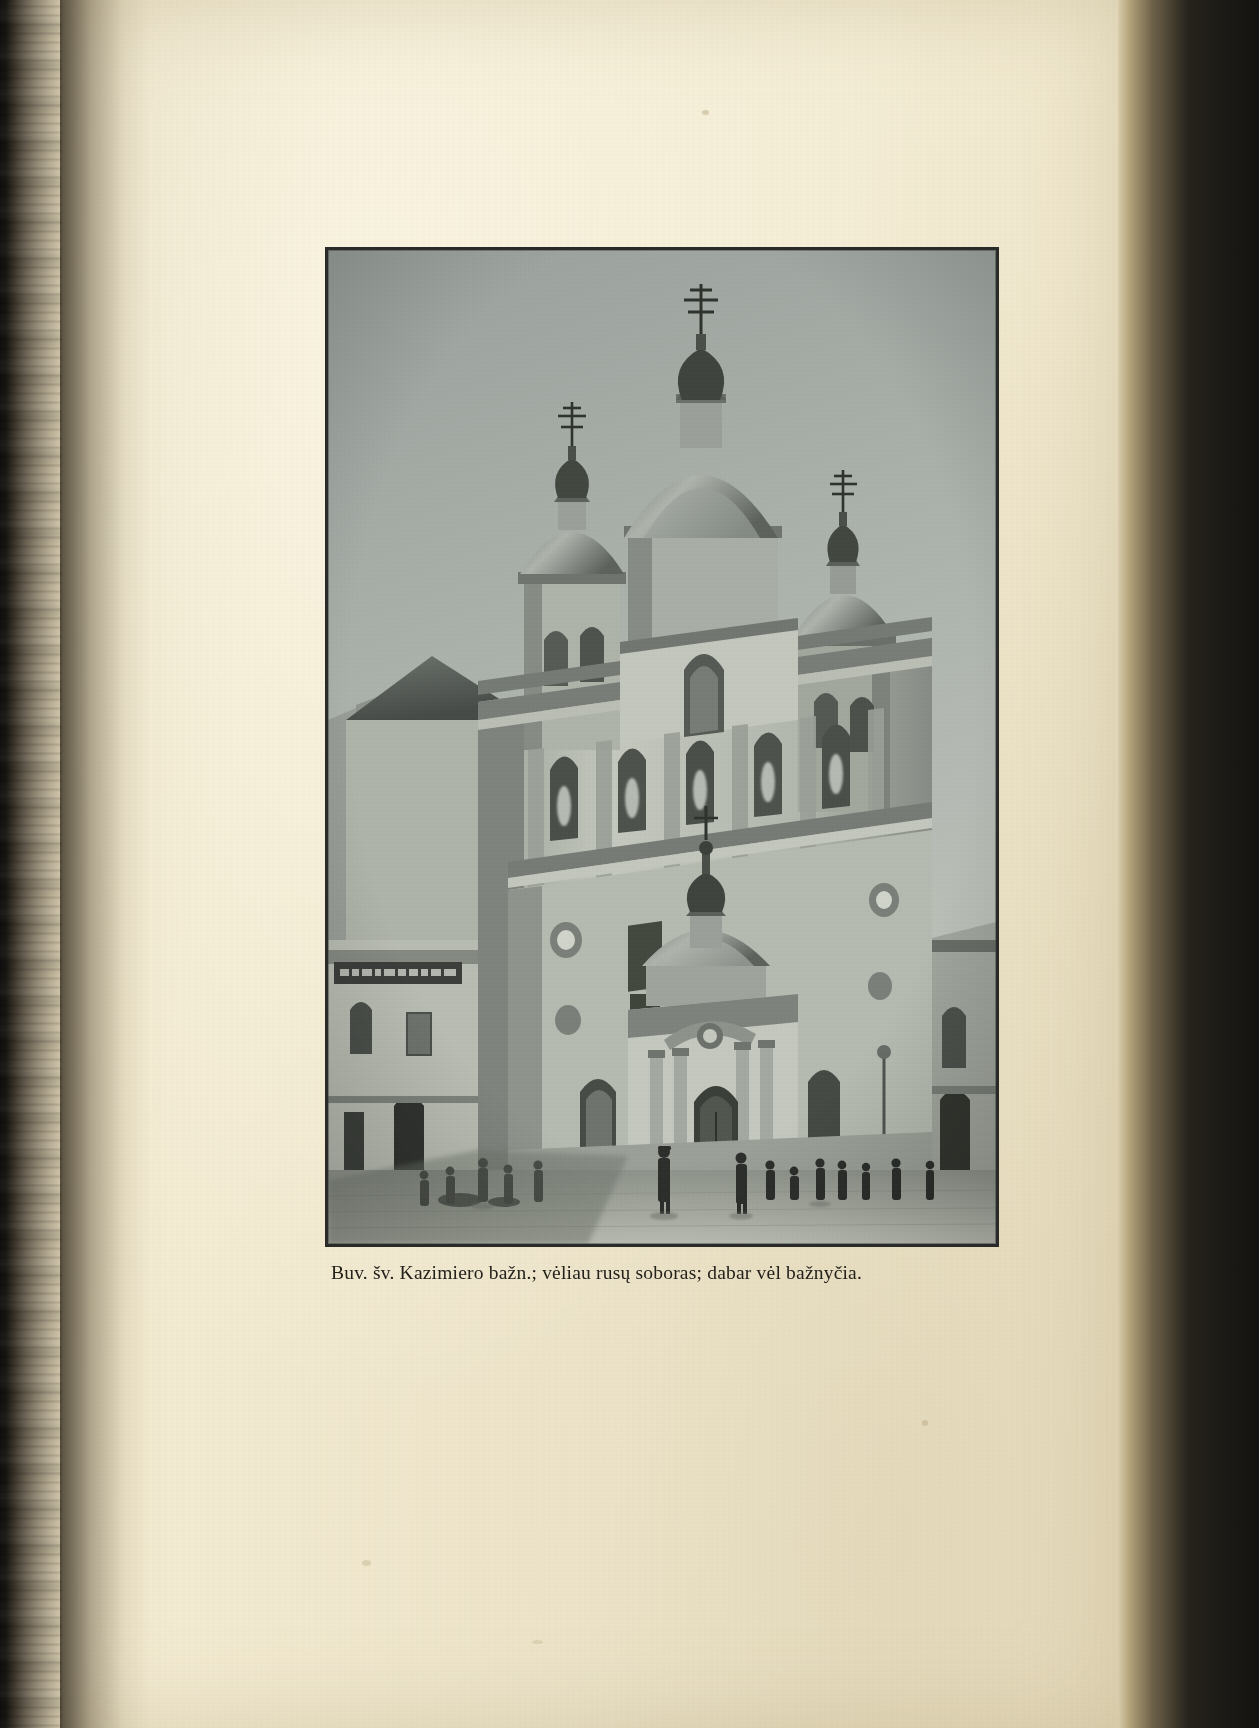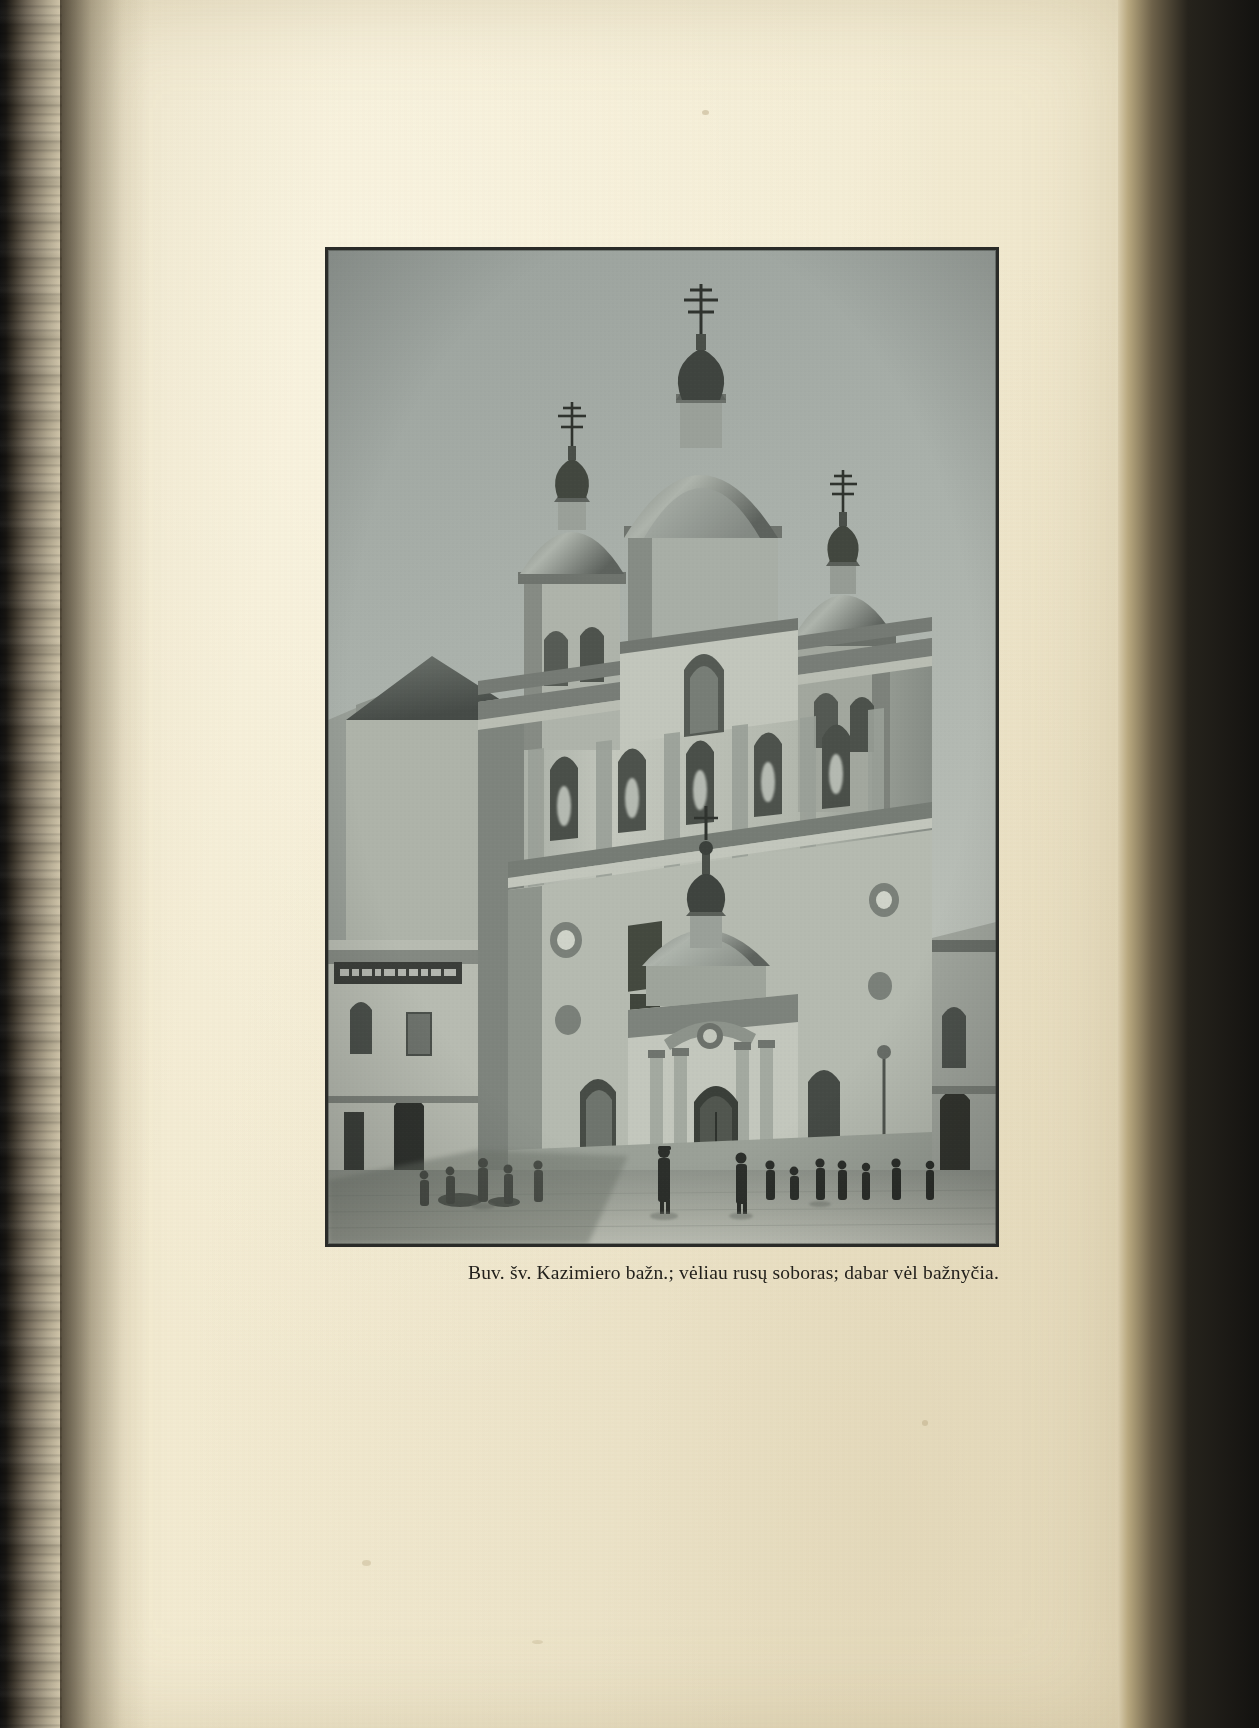--- a/index.html
+++ b/index.html
@@ -121,24 +121,24 @@
     left: 3px; top: 3px;
     width: 668px; height: 994px;
     overflow: hidden;
     background: #7f8783;
   }
   .photo svg { display: block; }
 
   
   .caption {
     position: absolute;
-    left: 263px;
+    left: 269px;
     top: 1262px;
     width: 674px;
-    text-align: right;
+    text-align: left;
     font-size: 19.5px;
     letter-spacing: 0.2px;
     color: #23211c;
     font-family: "Liberation Serif", serif;
     white-space: nowrap;
   }
 
   
   .spot {
     position: absolute;

